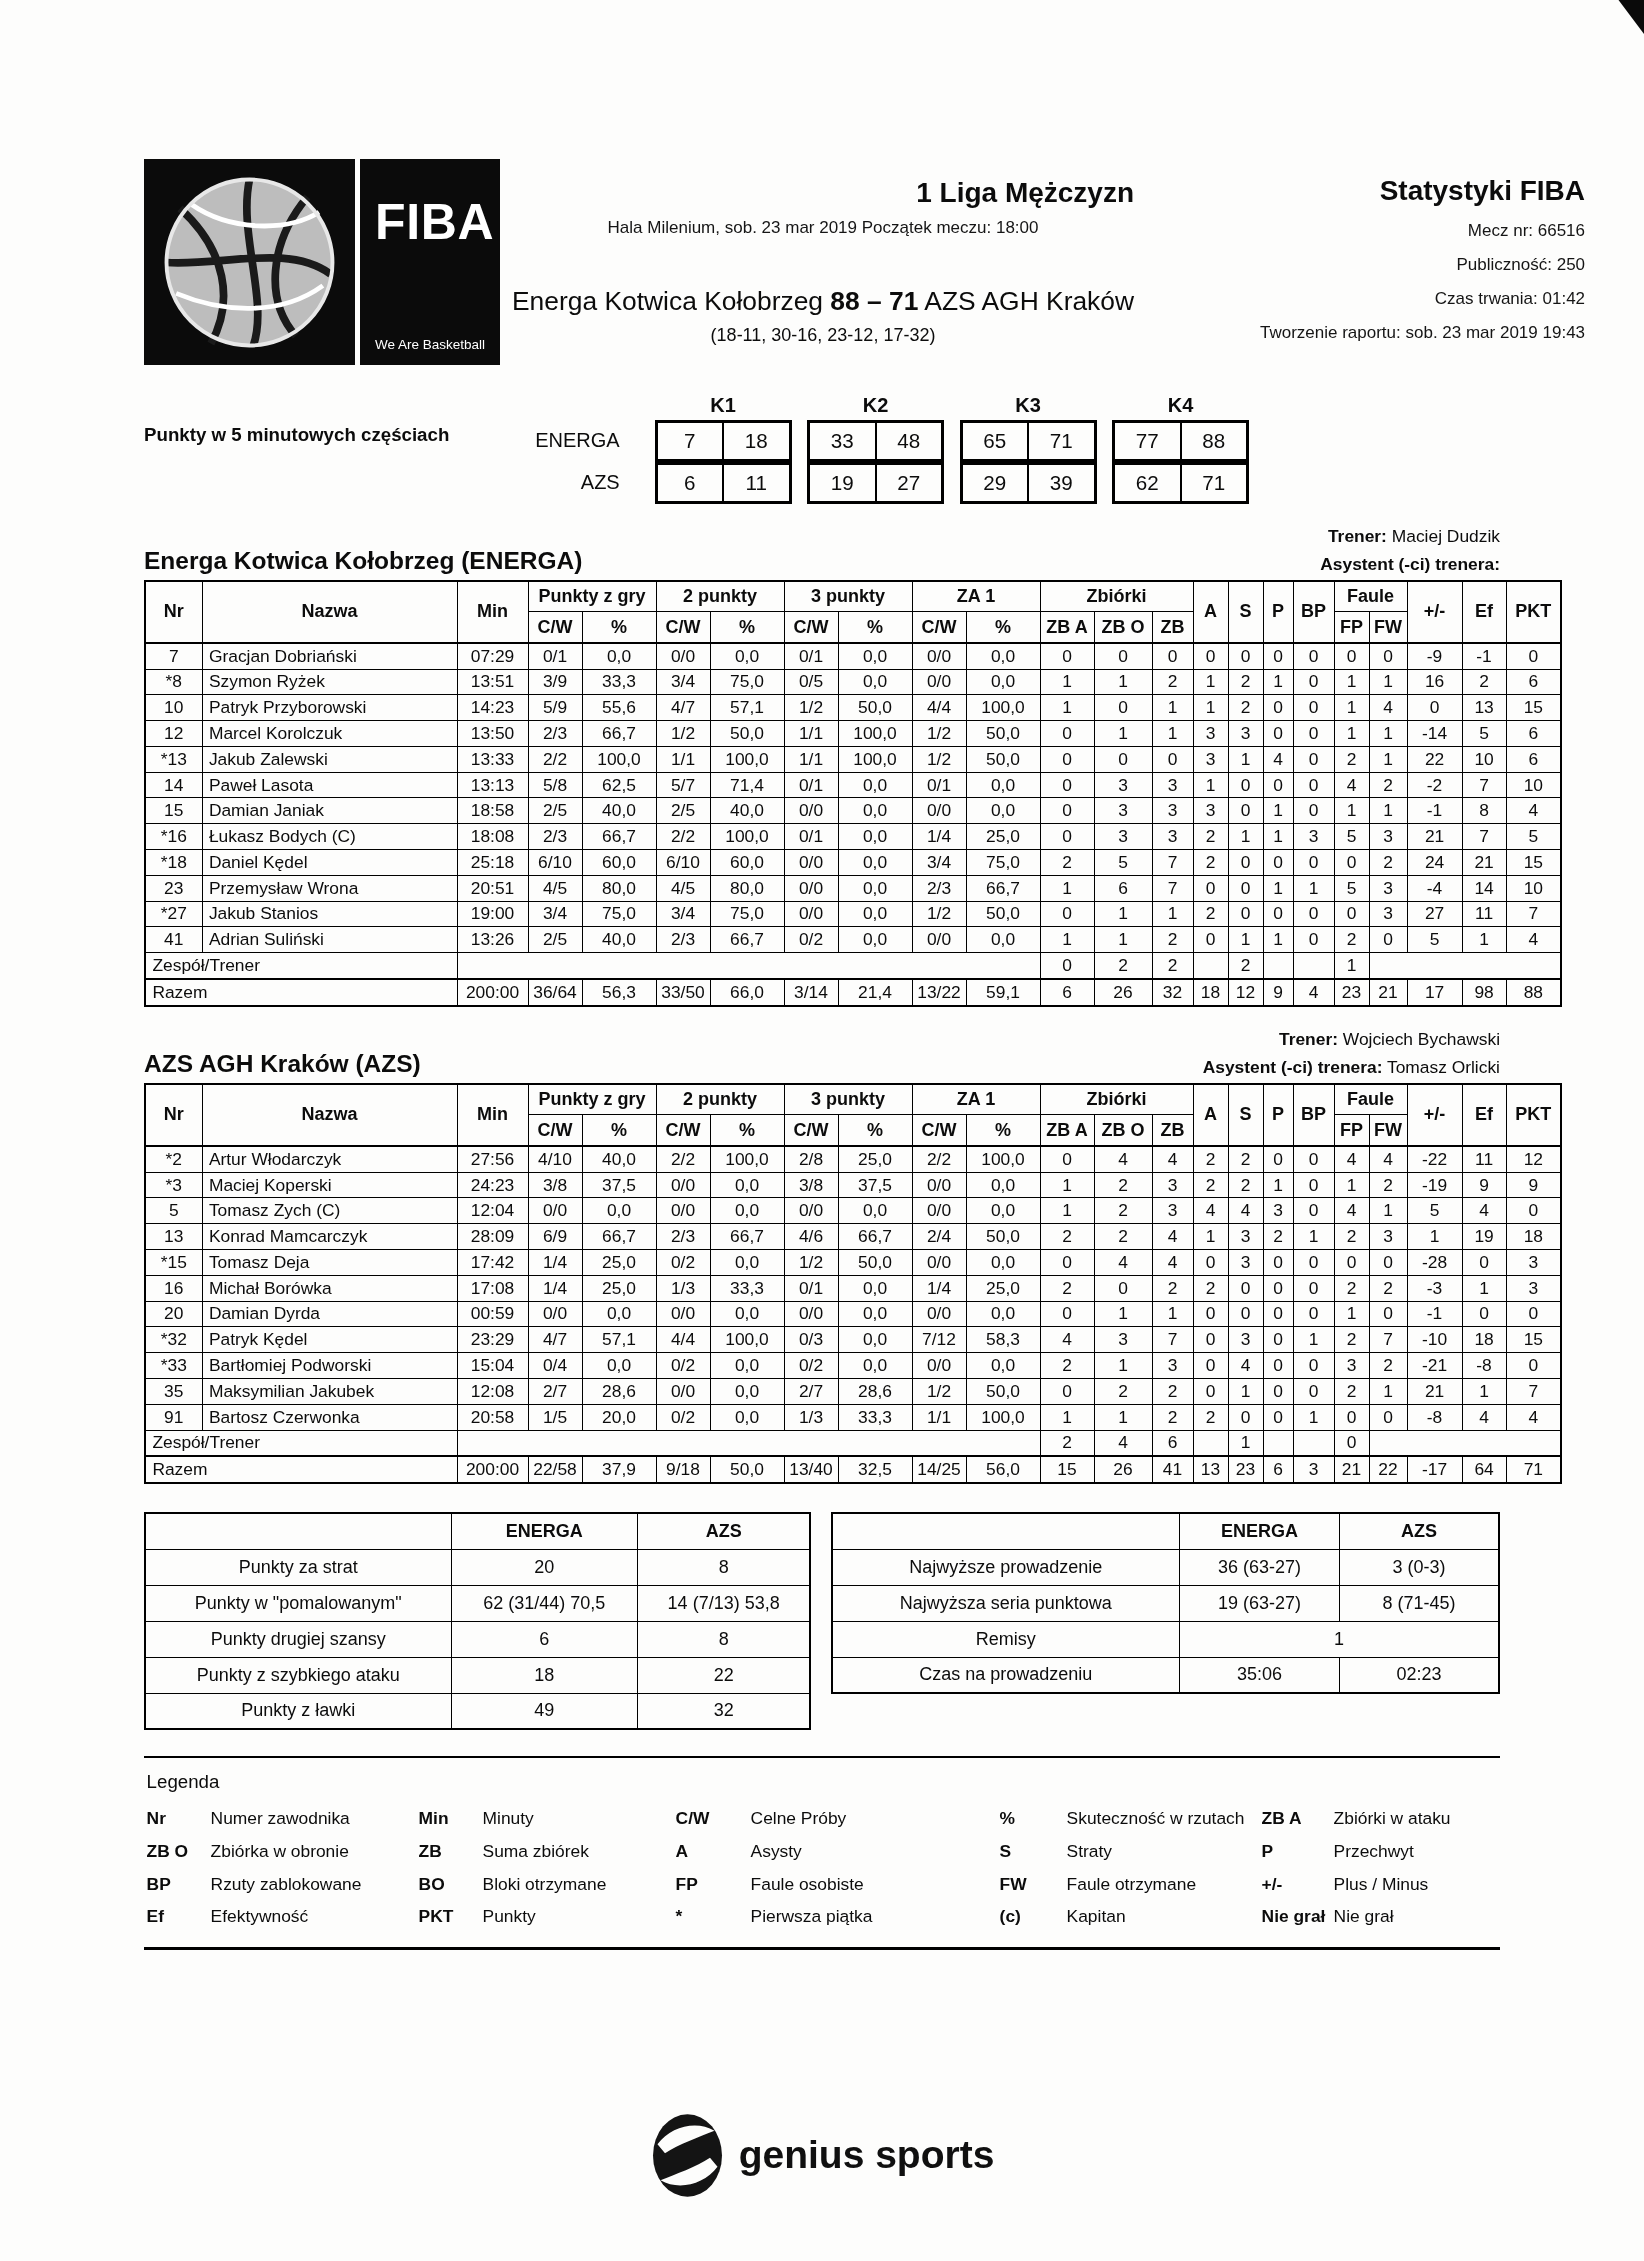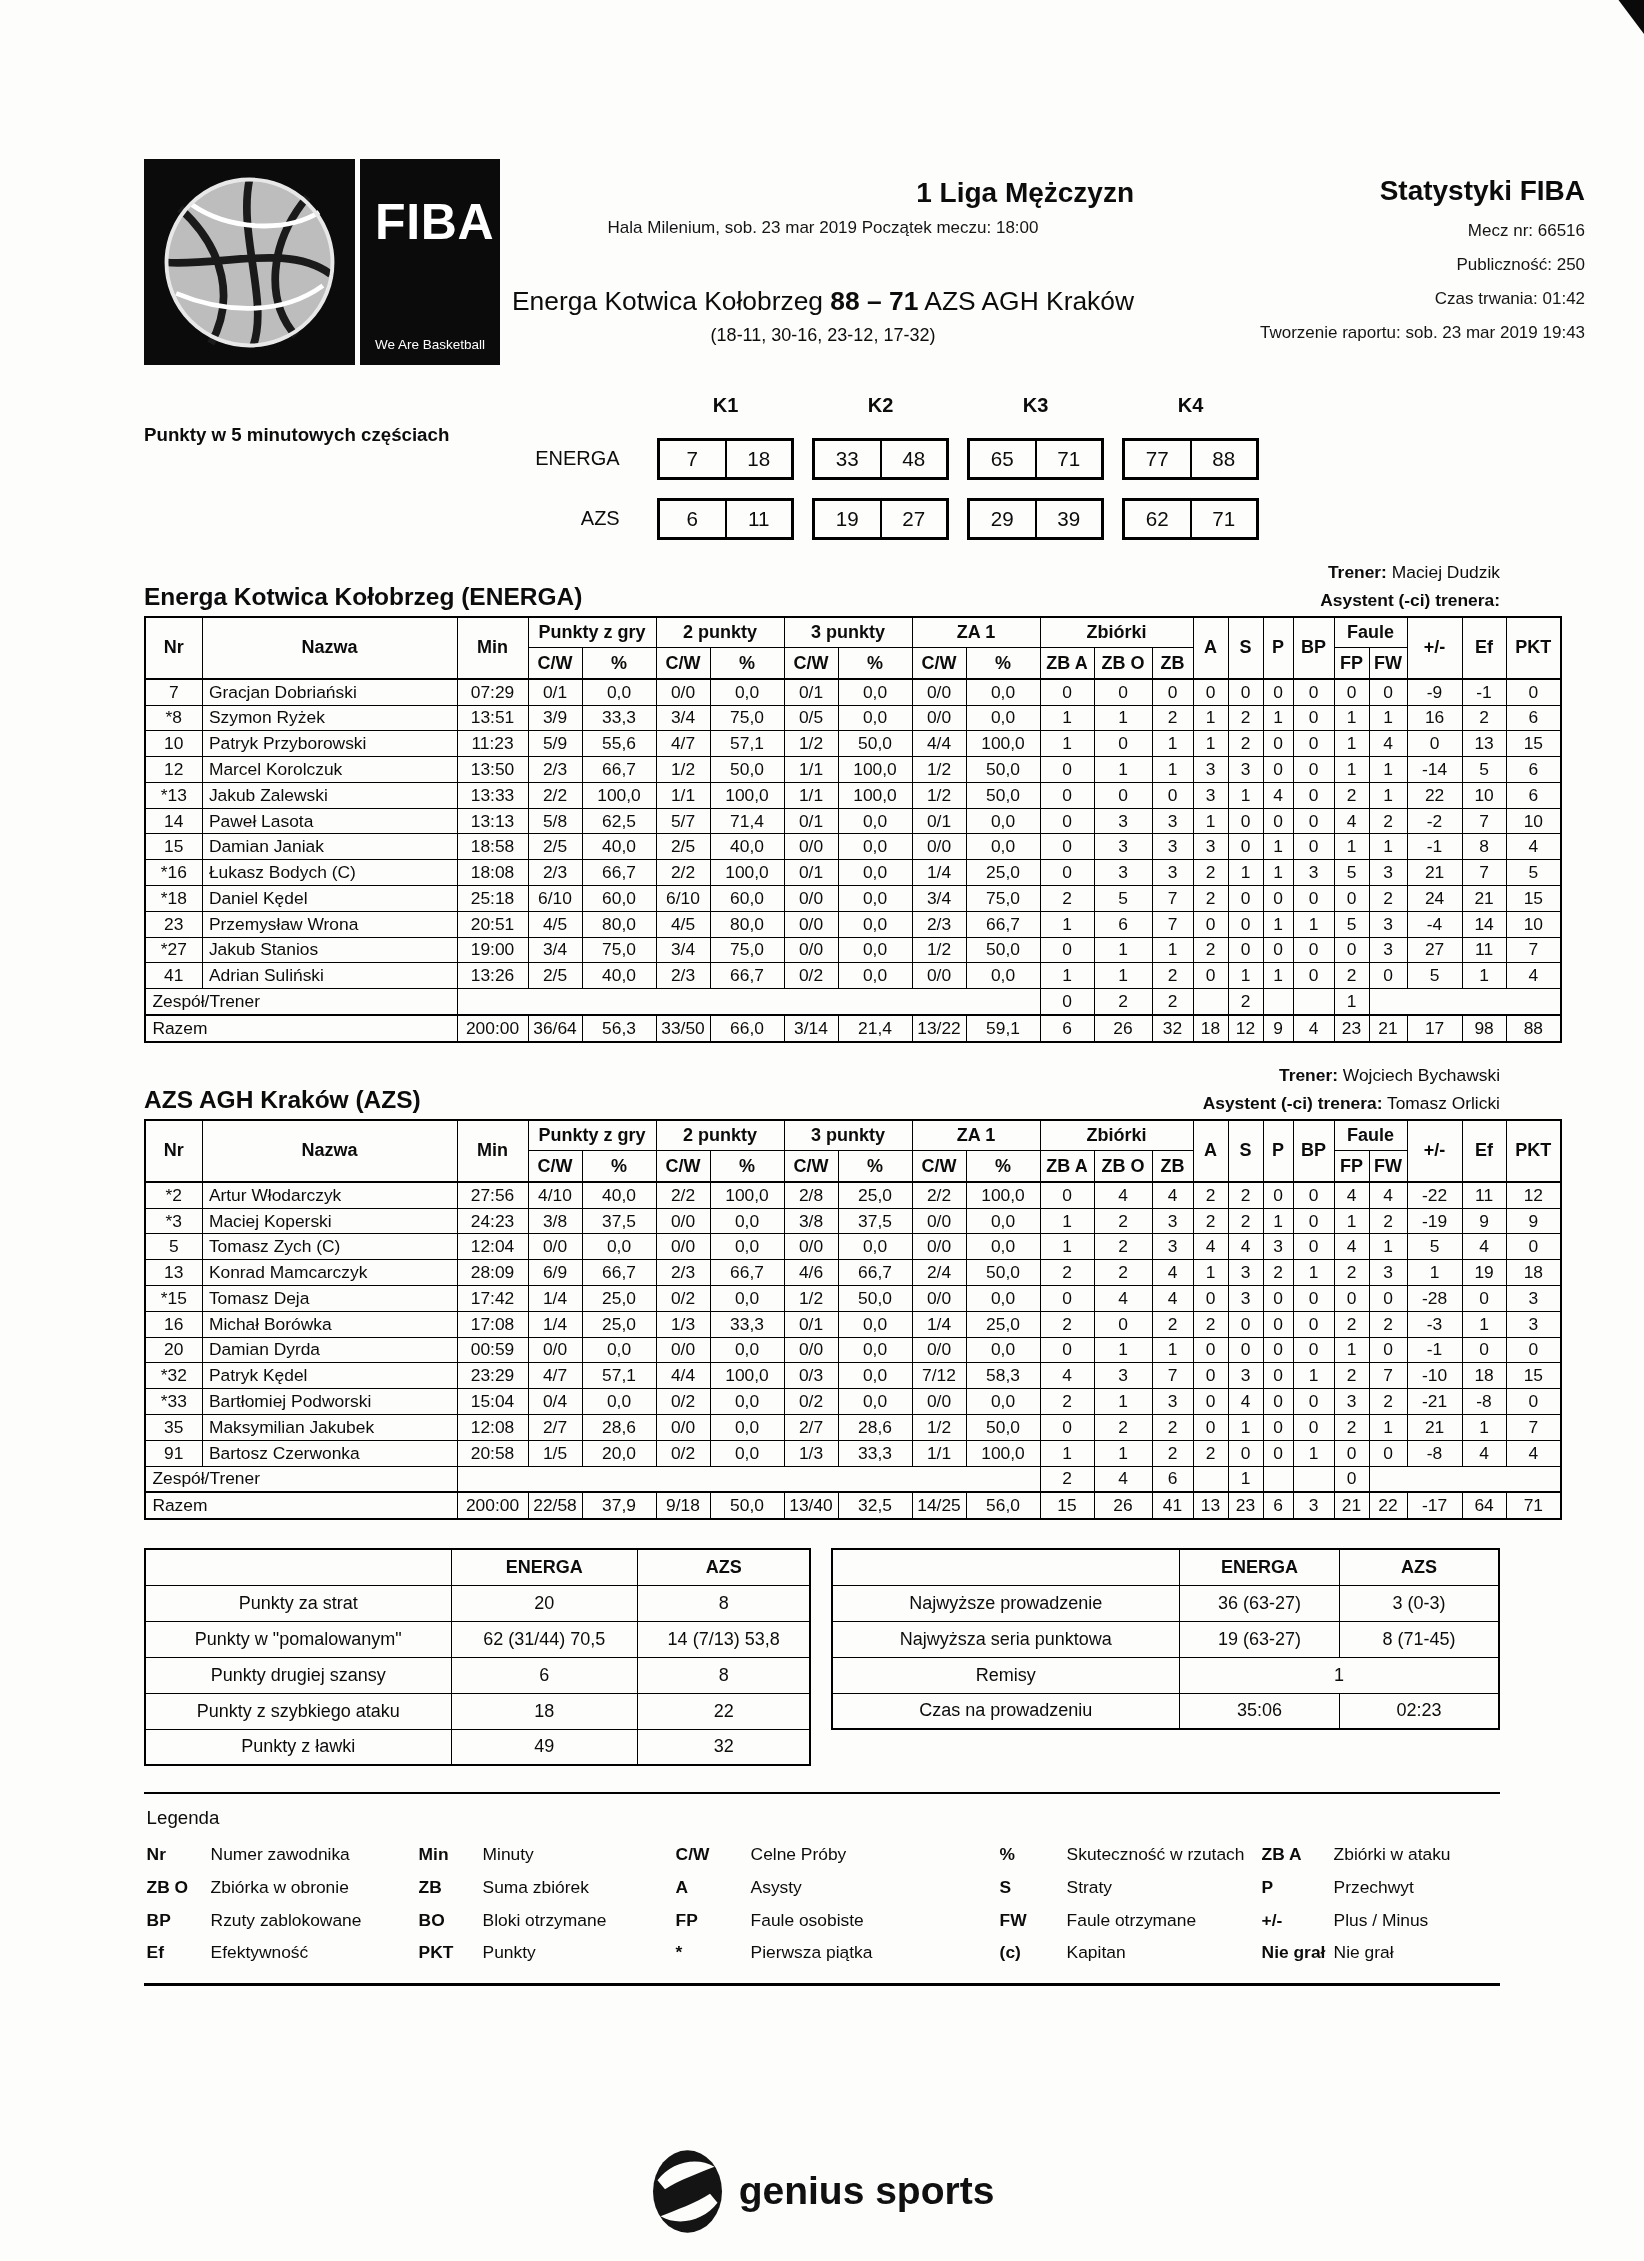--- a/index.html
+++ b/index.html
@@ -25,21 +25,21 @@
   .partials-line{font-size:18px;margin-top:7.7px;}
   .head-right{text-align:right;padding-top:15.5px;}
   .stats-title{font-size:28px;font-weight:bold;}
   .info-line{font-size:17px;margin-top:14px;color:#151515;}
   .referee-line{text-align:right;font-size:18px;margin-top:17px;}
   .ref-label{font-weight:bold;}
 
   
   .quarters{display:flex;margin-top:22px;}
   .q-label{width:379px;font-weight:bold;font-size:18.7px;padding-top:37px;}
-  .q-table{display:grid;grid-template-columns:116px repeat(4,137px);column-gap:15.5px;row-gap:0;gap:18px;}
+  .q-table{display:grid;grid-template-columns:116px repeat(4,137px);column-gap:15.5px;row-gap:0;}
   .q-k{text-align:center;font-weight:bold;font-size:20px;height:30px;display:flex;
         align-items:flex-end;justify-content:center;padding-bottom:2.6px;}
   .q-spacer{height:30px;}
   .q-team{font-size:20px;display:flex;align-items:center;justify-content:flex-end;padding-right:19.3px;}
   .qbox{display:flex;border:3.2px solid #000;height:36px;}
   .qcell{flex:1;display:flex;align-items:center;justify-content:center;font-size:20.6px;}
   .qcell + .qcell{border-left:2.6px solid #000;}
 
   
   .team-block{margin-top:22px;}
@@ -291,21 +291,21 @@
                 <td>0</td>
                 <td>1</td>
                 <td>1</td>
                 <td>16</td>
                 <td>2</td>
                 <td>6</td>
               </tr>
               <tr>
                 <td>10</td>
                 <td class="cell-name">Patryk Przyborowski</td>
-                <td>11:23</td>
+                <td>14:23</td>
                 <td>5/9</td>
                 <td>55,6</td>
                 <td>4/7</td>
                 <td>57,1</td>
                 <td>1/2</td>
                 <td>50,0</td>
                 <td>4/4</td>
                 <td>100,0</td>
                 <td>1</td>
                 <td>0</td>

